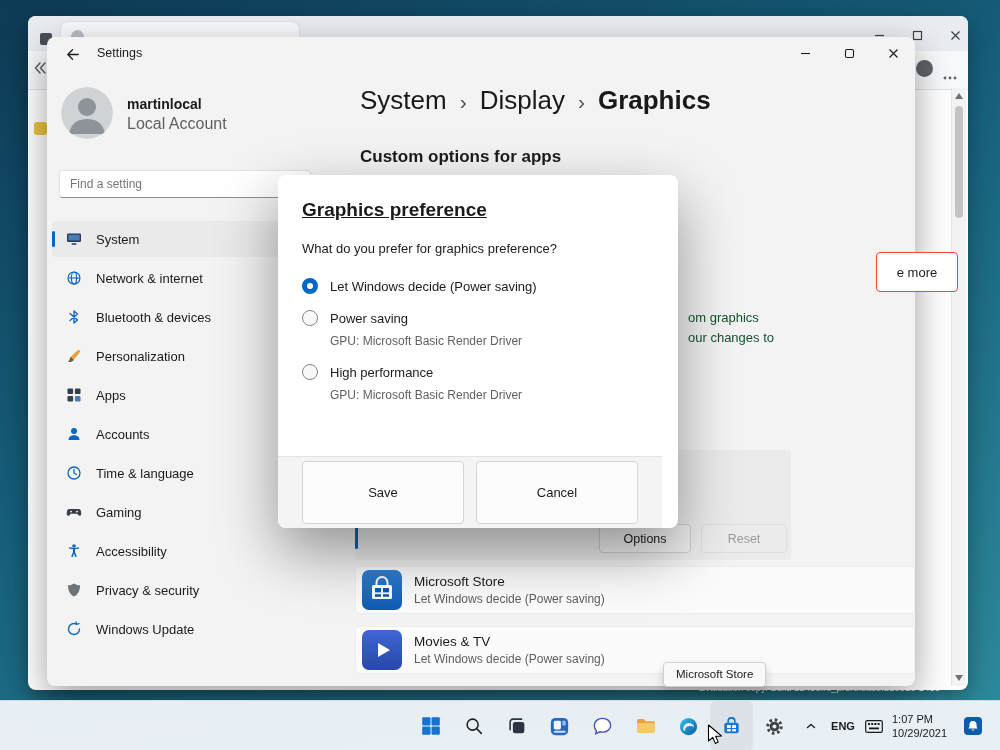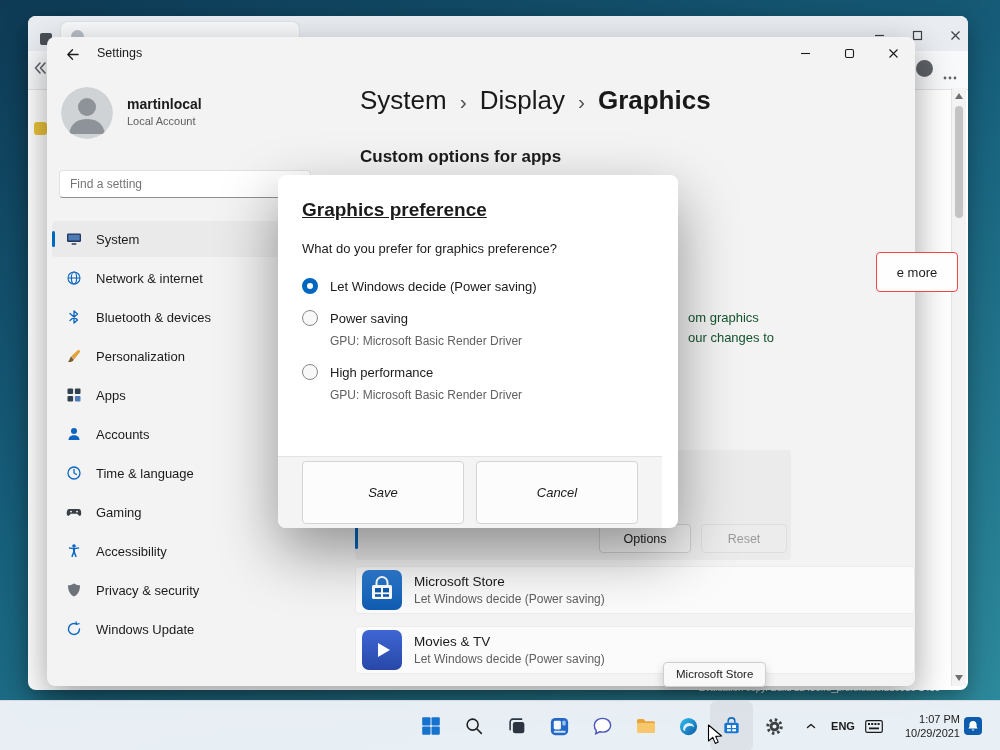--- a/index.html
+++ b/index.html
@@ -33,21 +33,21 @@
   .settings-window{position:absolute;left:47px;top:37px;width:868px;height:649px;background:#f3f3f3;border-radius:8px;box-shadow:0 12px 36px rgba(0,0,0,.38);z-index:2;}
   .s-titlebar{position:absolute;left:0;top:0;right:0;height:32px;}
   .s-back{position:absolute;left:10px;top:5px;width:30px;height:24px;display:flex;align-items:center;justify-content:center;border-radius:4px;}
   .s-title{position:absolute;left:50px;top:9px;font-size:12.5px;}
   .s-controls{position:absolute;right:0;top:0;display:flex;}
   .s-ctl{width:44px;height:32px;display:flex;align-items:center;justify-content:center;}
   
   .user-block{position:absolute;left:14px;top:50px;display:flex;gap:14px;}
   .avatar{width:52px;height:52px;border-radius:50%;overflow:hidden;flex:none;}
   .user-name{font-size:14px;font-weight:700;padding-top:9px;}
-  .user-type{font-size:11px;color:#5f5f5f;margin-top:3px;}
+  .user-type{font-size:16px;color:#5f5f5f;margin-top:3px;}
   .search-box{position:absolute;left:12px;top:133px;width:252px;height:28px;}
   .search-box input{width:100%;height:100%;border:1px solid #e1e1e1;border-bottom:1px solid #8f8f8f;border-radius:4px;background:#fff;font:12px "Liberation Sans","DejaVu Sans",sans-serif;padding:0 10px;color:#1b1b1b;outline:none;}
   .search-box input::placeholder{color:#757575;}
   .nav{position:absolute;left:5px;top:184px;width:266px;}
   .nav-item{position:relative;height:36px;margin-bottom:3px;display:flex;align-items:center;gap:14px;padding-left:14px;border-radius:4px;font-size:13px;}
   .nav-item.on{background:#eaeaea;}
   .nav-item.on::before{content:"";position:absolute;left:0;top:10px;width:3px;height:16px;border-radius:2px;background:var(--accent);}
   .ni-icon{width:16px;height:16px;flex:none;display:flex;}
   
   .breadcrumb{position:absolute;left:313px;top:48px;display:flex;align-items:baseline;gap:13px;font-size:26px;color:#191919;}
@@ -67,31 +67,31 @@
   .app-mode{font-size:12px;color:#5f5f5f;margin-top:3px;}
   
   .dialog{position:absolute;left:278px;top:175px;width:400px;height:353px;background:#fff;border-radius:8px;box-shadow:0 24px 60px rgba(0,0,0,.4);z-index:3;overflow:hidden;}
   .dlg-body{padding:24px;}
   .dlg-title{font-size:19px;font-weight:700;margin-bottom:20px;text-decoration:underline;}
   .dlg-question{font-size:13px;margin-bottom:14px;}
   .radio-row{display:flex;align-items:center;gap:12px;height:32px;}
   .radio{width:16px;height:16px;border-radius:50%;border:1px solid #878787;background:#f8f8f8;flex:none;}
   .radio.on{border:5px solid var(--accent);background:#fff;}
   .gpu-line{margin-left:28px;font-size:12px;color:#616161;height:22px;}
-  .dlg-footer{position:absolute;left:0;right:16px;bottom:0;height:72px;background:#f4f4f4;border-top:1px solid #e3e3e3;display:flex;gap:12px;padding:4px 24px;font-style:italic;}
+  .dlg-footer{position:absolute;left:0;right:16px;bottom:0;height:72px;background:#f4f4f4;border-top:1px solid #e3e3e3;display:flex;gap:12px;padding:4px 24px;}
   .dlg-btn{flex:1;font-size:13px;background:#fcfcfc;border:1px solid #d4d4d4;border-radius:4px;display:flex;align-items:center;justify-content:center;}
   
   .taskbar{position:absolute;left:0;top:700px;width:1000px;height:50px;background:rgba(238,243,248,.97);border-top:1px solid rgba(0,0,0,.08);z-index:4;}
   .tb-icons{position:absolute;left:409px;top:0;height:50px;display:flex;}
   .tb-slot{width:43px;height:50px;display:flex;align-items:center;justify-content:center;}
   .tb-slot.hov{background:rgba(0,0,0,.05);border-radius:6px;}
   .tray-chevron{position:absolute;left:798px;top:0;width:26px;height:50px;display:flex;align-items:center;justify-content:center;}
   .tray-lang{position:absolute;left:826px;top:0;width:34px;height:66px;font-size:11px;font-weight:700;text-align:center;line-height:50px;}
   .tray-kb{position:absolute;left:860px;top:0;width:28px;height:50px;display:flex;align-items:center;justify-content:center;}
-  .tray-clock{position:absolute;left:892px;top:11px;width:68px;text-align:right;font-size:11px;line-height:14px;}
+  .tray-clock{position:absolute;left:892px;top:11px;width:68px;font-size:11px;line-height:14px;}
   .tray-badge{position:absolute;left:964px;top:16px;width:18px;height:18px;}
   
   .tooltip{position:absolute;left:663px;top:662px;height:25px;padding:0 12px;background:#f9f9f9;border:1px solid #cfcfcf;border-radius:4px;font-size:11.5px;line-height:23px;box-shadow:0 4px 10px rgba(0,0,0,.18);z-index:5;white-space:nowrap;}
   .watermark{position:absolute;right:60px;top:682px;font-size:9.5px;color:rgba(255,255,255,.82);z-index:1;white-space:nowrap;}
   .cursor{position:absolute;left:707px;top:724px;z-index:6;}
 </style>
 </head>
 <body>
 
 <div class="desktop">

